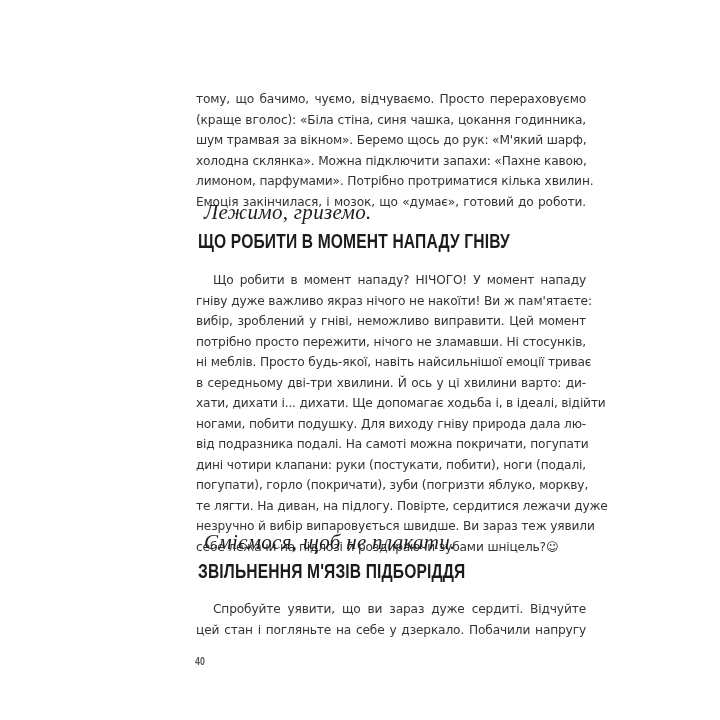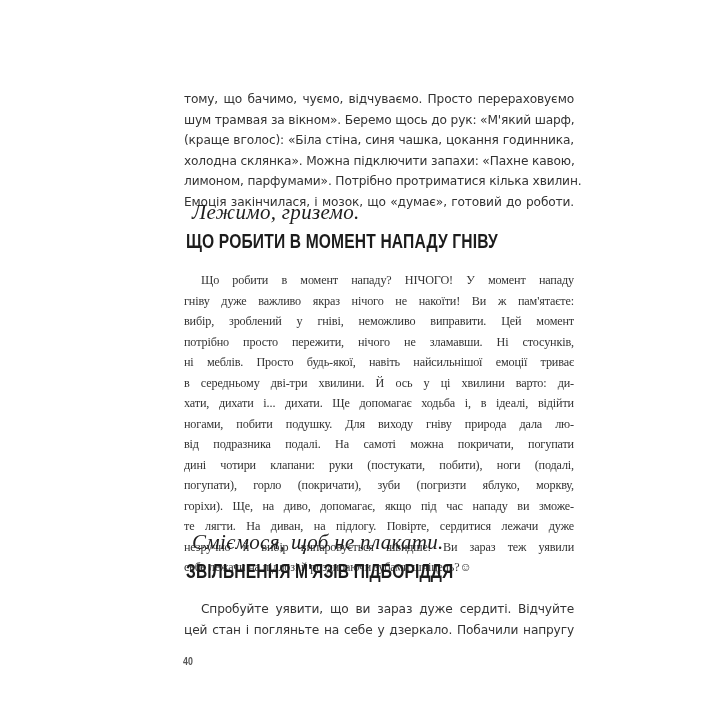--- a/index.html
+++ b/index.html
@@ -9,21 +9,21 @@
     }
     body {
       width: 720px;
       height: 720px;
       position: relative;
       overflow: hidden;
       color: #2a2a2a;
     }
     .page {
       position: absolute;
-      left: 4px; top: 0;
+      left: 16px; top: 0;
       width: 580px; height: 720px;
       background: #ffffff;
     }
     .text-block {
       position: absolute;
       left: 180px;
       width: 390px;
       font-family: "DejaVu Sans", sans-serif;
       font-size: 12.2px;
       line-height: 20.5px;
@@ -75,43 +75,42 @@
       transform-origin: left center;
     }
   </style>
 </head>
 <body>
 
 <div class="page">
 
   <div class="text-block" style="top:89px;">
     <span class="line">тому, що бачимо, чуємо, відчуваємо. Просто перераховуємо</span>
+    <span class="line">(краще вголос): «Біла стіна, синя чашка, цокання годинника,</span>
     <span class="line">шум трамвая за вікном». Беремо щось до рук: «М'який шарф,</span>
-    <span class="line">(краще вголос): «Біла стіна, синя чашка, цокання годинника,</span>
     <span class="line">холодна склянка». Можна підключити запахи: «Пахне кавою,</span>
     <span class="line">лимоном, парфумами». Потрібно протриматися кілька хвилин.</span>
     <span class="line">Емоція закінчилася, і мозок, що «думає», готовий до роботи.</span>
   </div>
 
   <div class="script-title" style="top:200px;">Лежимо, гриземо.</div>
   <div class="caps-title" style="top:230px;">ЩО РОБИТИ В МОМЕНТ НАПАДУ ГНІВУ</div>
 
-  <div class="text-block" style="top:270px;font-family:Liberation Serif, serif;">
+  <div class="text-block" style="top:270px;">
     <span class="line indent">Що робити в момент нападу? НІЧОГО! У момент нападу</span>
     <span class="line">гніву дуже важливо якраз нічого не накоїти! Ви ж пам'ятаєте:</span>
     <span class="line">вибір, зроблений у гніві, неможливо виправити. Цей момент</span>
     <span class="line">потрібно просто пережити, нічого не зламавши. Ні стосунків,</span>
     <span class="line">ні меблів. Просто будь-якої, навіть найсильнішої емоції триває</span>
     <span class="line">в середньому дві-три хвилини. Й ось у ці хвилини варто: ди-</span>
     <span class="line">хати, дихати і... дихати. Ще допомагає ходьба і, в ідеалі, відійти</span>
     <span class="line">ногами, побити подушку. Для виходу гніву природа дала лю-</span>
     <span class="line">від подразника подалі. На самоті можна покричати, погупати</span>
     <span class="line">дині чотири клапани: руки (постукати, побити), ноги (подалі,</span>
     <span class="line">погупати), горло (покричати), зуби (погризти яблуко, моркву,</span>
-    <span class="line">горіхи). Ще, на диво, допомагає, якщо під час нападу ви зможе-</span>
     <span class="line">те лягти. На диван, на підлогу. Повірте, сердитися лежачи дуже</span>
     <span class="line">незручно й вибір випаровується швидше. Ви зараз теж уявили</span>
     <span class="line last">себе лежачи на підлозі й роздираючи зубами шніцель?☺</span>
   </div>
 
   <div class="script-title" style="top:530px;">Сміємося, щоб не плакати.</div>
   <div class="caps-title" style="top:560px;">ЗВІЛЬНЕННЯ М'ЯЗІВ ПІДБОРІДДЯ</div>
 
   <div class="text-block" style="top:599px;">
     <span class="line indent">Спробуйте уявити, що ви зараз дуже сердиті. Відчуйте</span>

